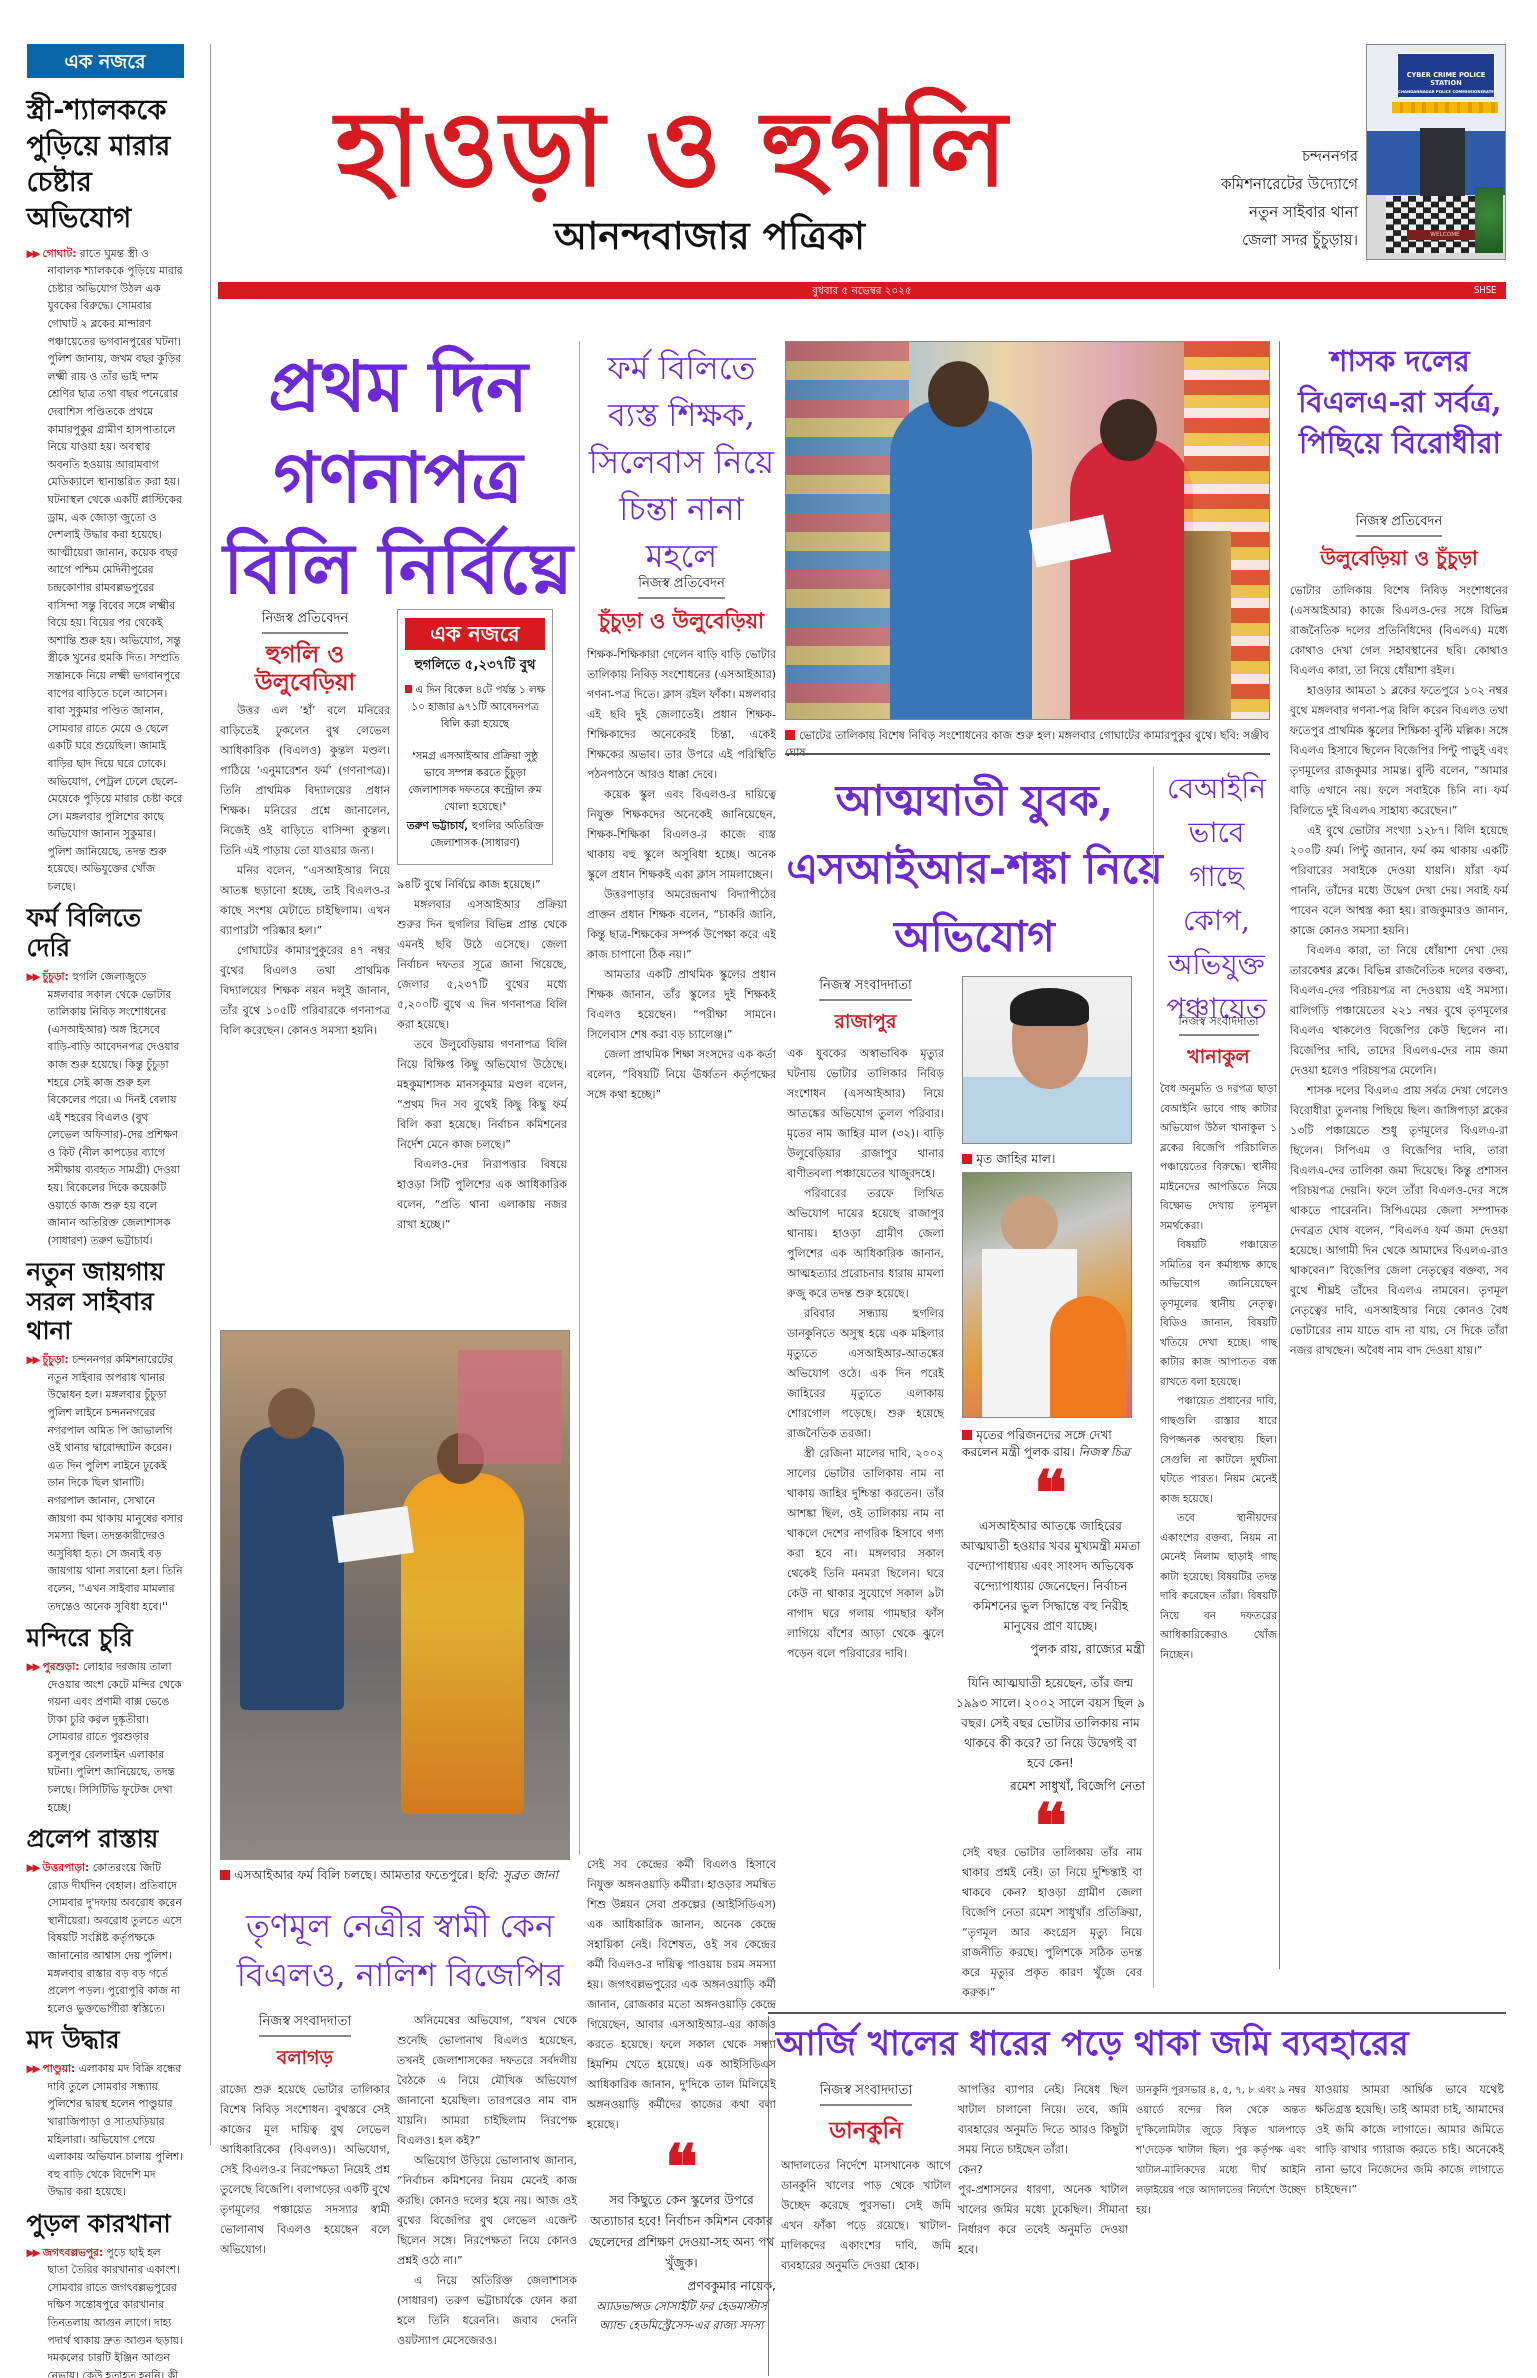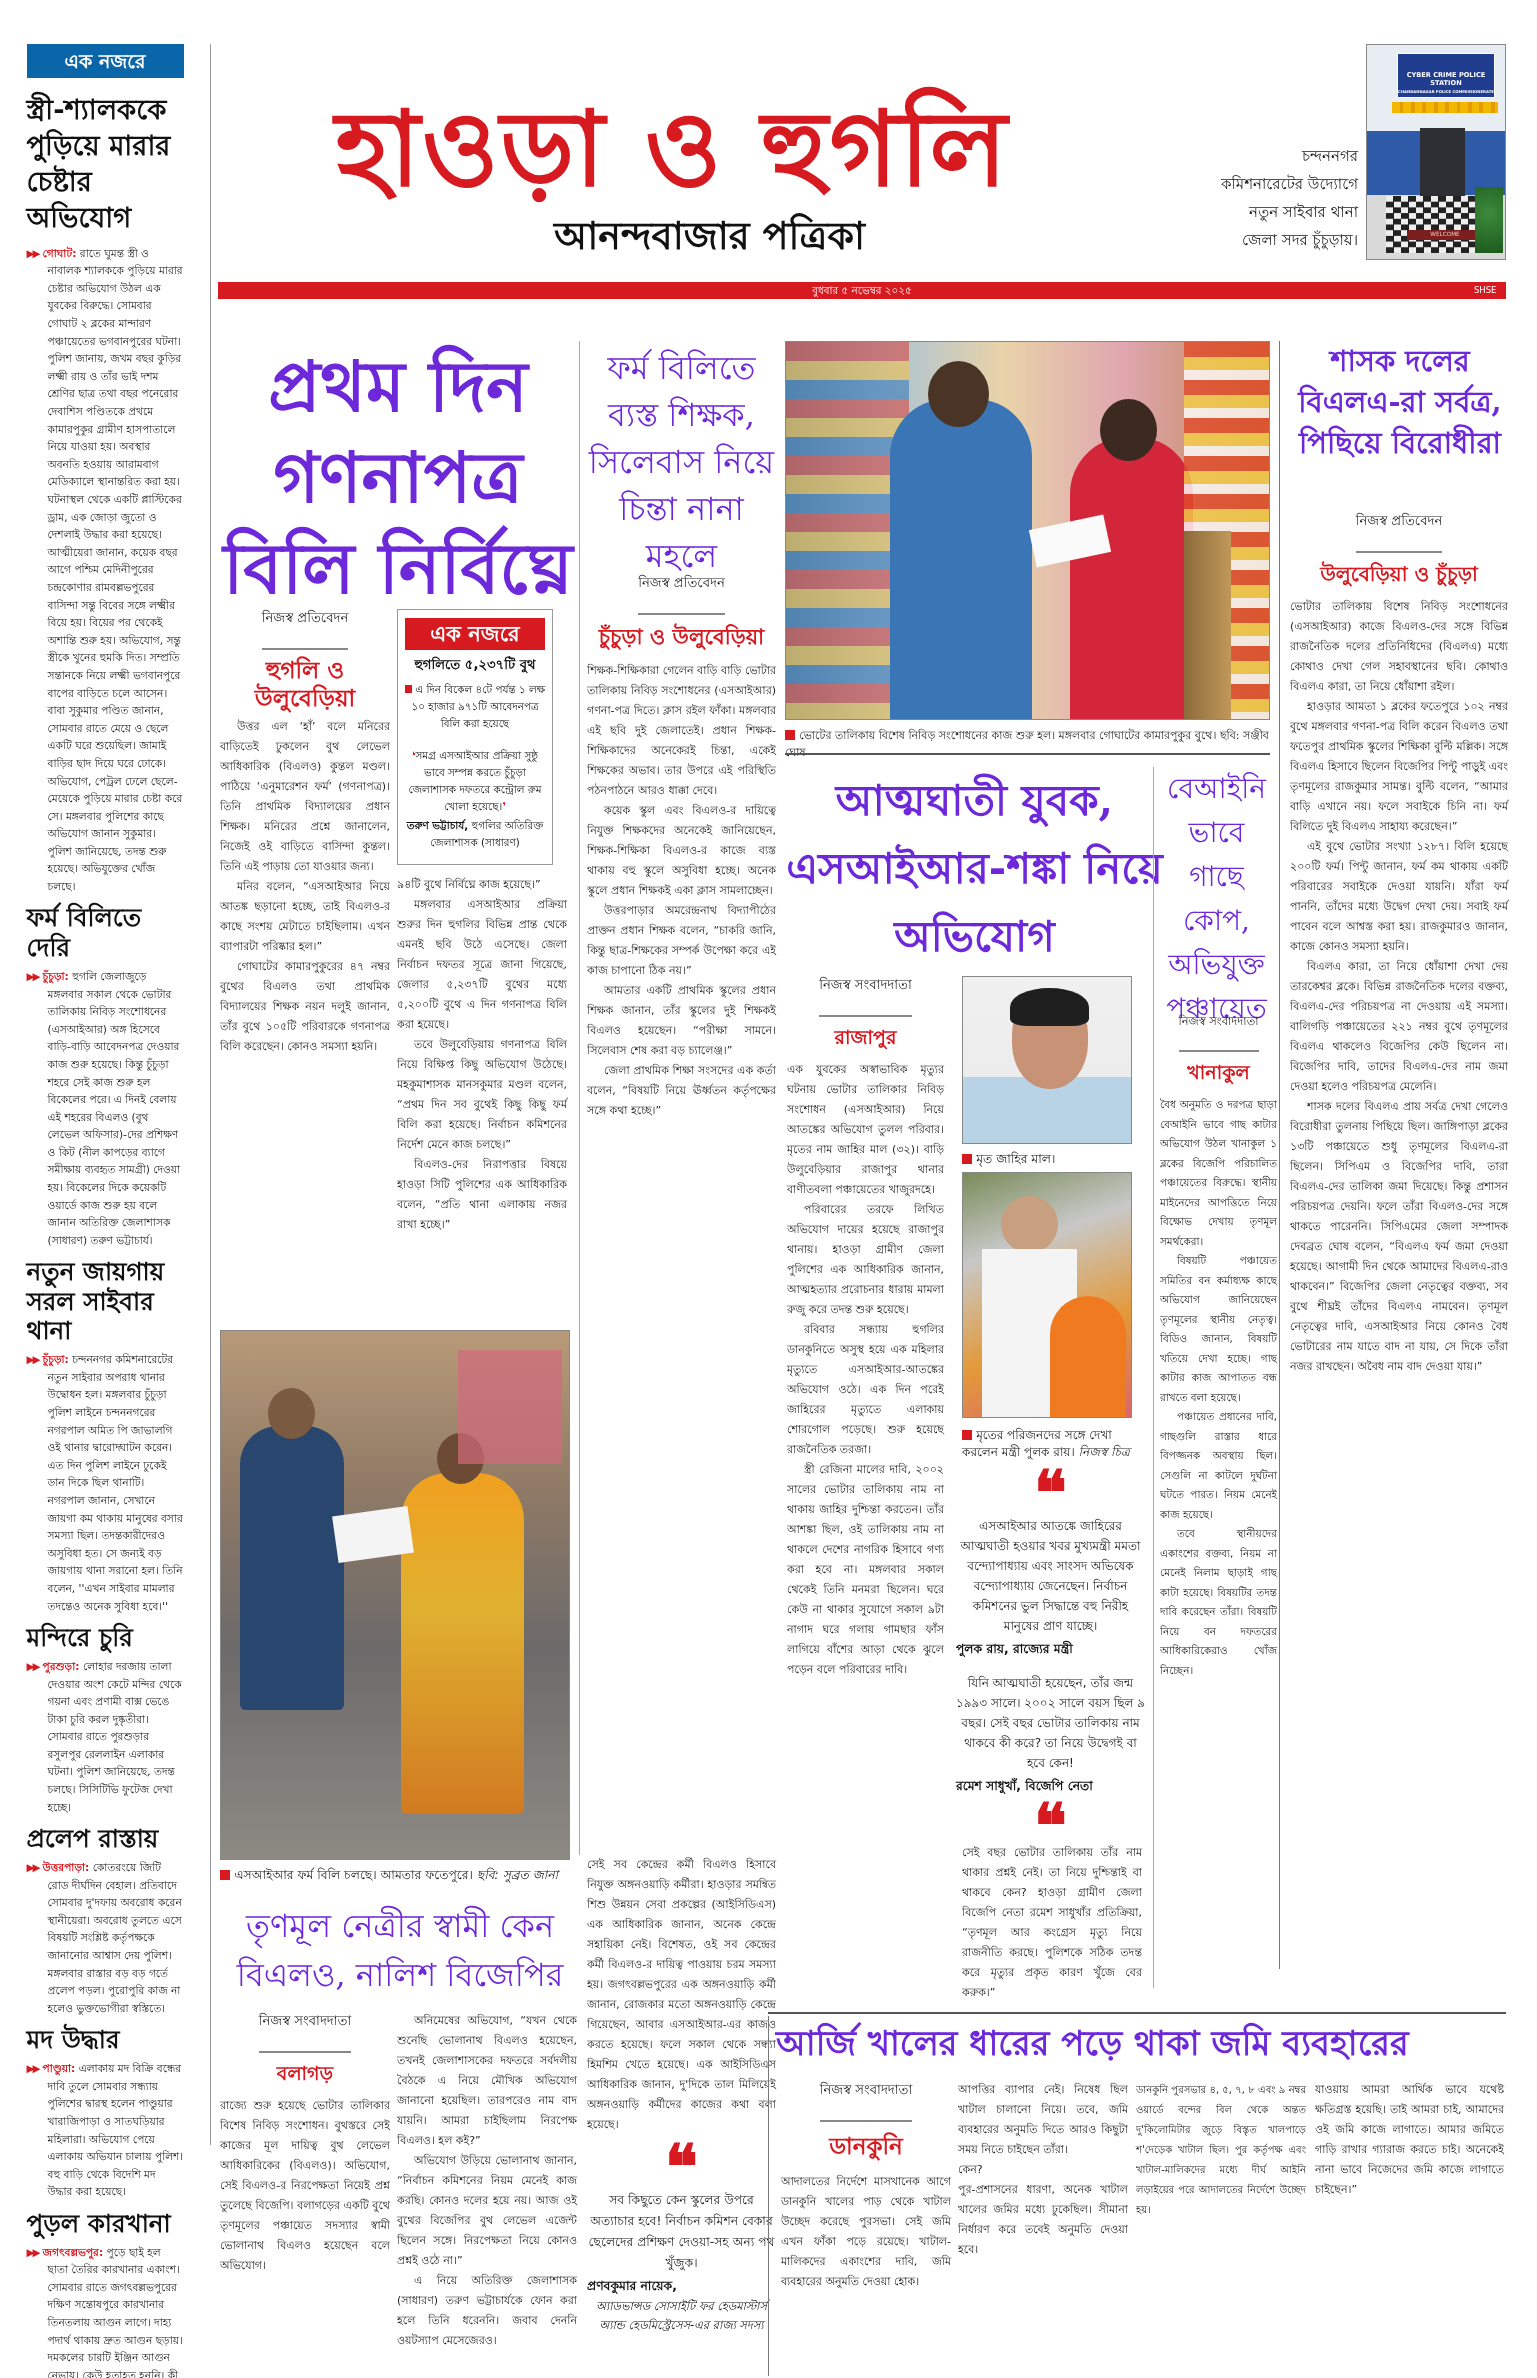--- a/index.html
+++ b/index.html
@@ -5,34 +5,34 @@
 *{box-sizing:border-box;margin:0;padding:0}
 html,body{width:1538px;height:2378px;background:#fff;overflow:hidden}
 body{position:relative;font-family:"DejaVu Sans",sans-serif;color:#111}
 .abs{position:absolute}
 .serif{font-family:"DejaVu Serif",serif}
 .red{color:#d71920}
 .body-text{font-size:12px;line-height:21px;text-align:justify;color:#222}
 .body-text p{text-indent:17px}
 .body-text p.ni{text-indent:0}
 .headline{font-weight:bold;color:#6d28d9;text-align:center;line-height:1.18}
-.byline{font-size:13.2px;text-align:center;color:#222;padding-bottom:18px;border-bottom:2.8px double #888;margin:0 auto 5.7px;width:fit-content}
+.byline{font-size:13.2px;text-align:center;color:#222;padding-bottom:2px;border-bottom:2.8px double #888;margin:0 auto 5.7px;width:fit-content}
 .dateline{font-size:21px;font-weight:bold;color:#d71920;text-align:center;margin-bottom:5.7px}
 .caption{font-size:12px;line-height:17px;color:#222}
 .caption .sq{display:inline-block;width:9.5px;height:9.5px;background:#d71920;margin-right:4.7px;vertical-align:-0.9px}
 .photo{position:absolute;overflow:hidden;border:0.9px solid #888}
 .vrule{position:absolute;width:0.9px;background:#777}
 .hrule{position:absolute;height:1.9px;background:#555}
 .brief-h{font-size:24.6px;font-weight:bold;line-height:1.2;margin:7.6px 0 5.7px}
 .brief{font-size:12px;line-height:20px;color:#222;padding-left:21px;text-indent:-21px}
 .brief .tag{color:#d71920;font-weight:bold}
 .brief .arr{color:#d71920;font-size:10.4px;letter-spacing:-1.9px;margin-right:3.8px}
 .quote-mark{color:#d71920;font-size:61px;font-weight:bold;text-align:center;line-height:0.8;height:47px;font-family:"DejaVu Serif",serif}
 .quote-text{font-size:17px;line-height:28px;text-align:center;color:#222}
-.quote-by{font-size:17px;font-weight:bold;text-align:left;margin-top:3.8px}
+.quote-by{font-size:17px;font-weight:normal;text-align:right;margin-top:3.8px}
 .quote-role{font-size:15px;font-style:italic;text-align:center;line-height:24.6px}
 </style>
 </head>
 <body>
 
 <div class="abs" style="left:26.5px;top:44px;width:157px;height:2101px;">
   <div style="background:#0a66a8;color:#fff;text-align:center;font-weight:bold;font-size:19px;height:34px;line-height:34px;">এক নজরে</div>
   <div class="serif" style="font-size:27.4px;font-weight:bold;line-height:36px;margin:13.2px 0 9.5px;">স্ত্রী-শ্যালককে পুড়িয়ে মারার চেষ্টার অভিযোগ</div>
   <div class="brief" style="font-size:10.6px;line-height:17.6px;">
     <span class="arr">▶▶</span><span class="tag">গোঘাট:</span>

